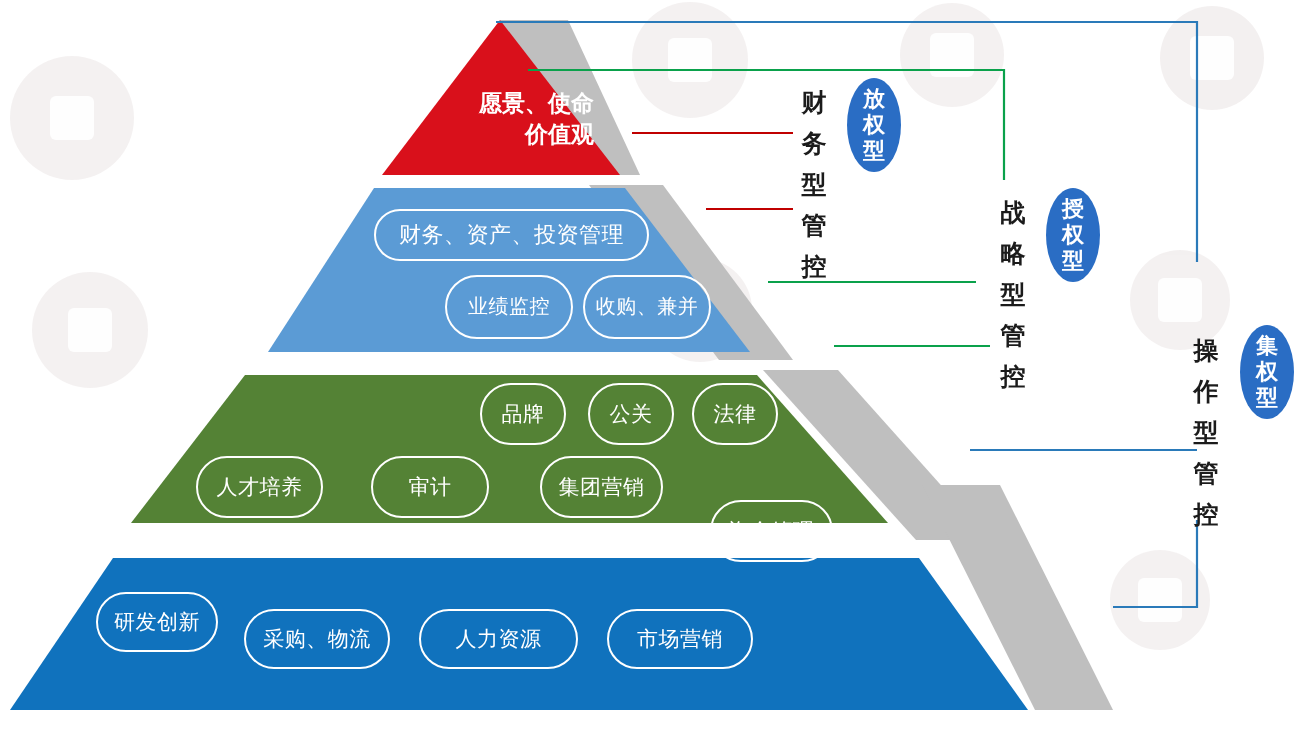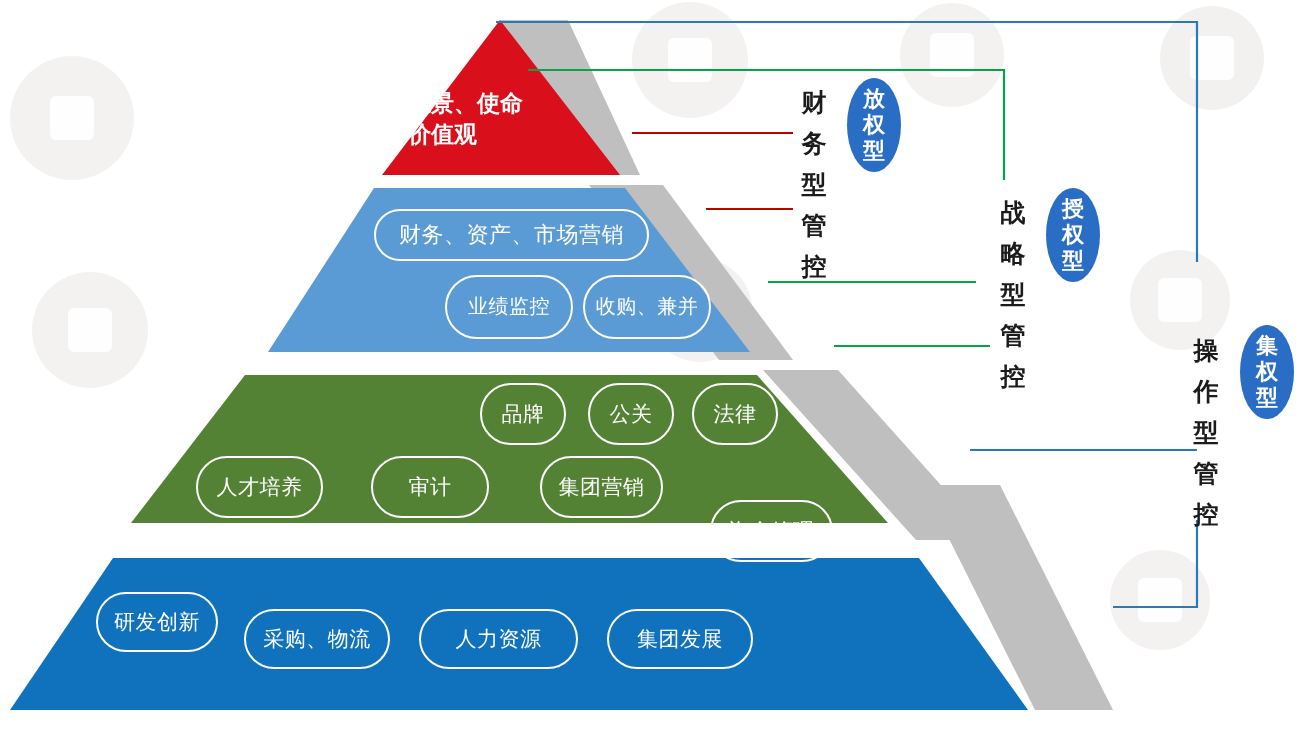--- a/index.html
+++ b/index.html
@@ -138,21 +138,21 @@
       <line x1="834" y1="346" x2="990" y2="346"></line>
     </g>
 
     <g stroke="#2a7ab9" stroke-width="2.2" fill="none">
       <polyline points="496,22 1197,22 1197,262"></polyline>
       <line x1="970" y1="450" x2="1197" y2="450"></line>
       <polyline points="1197,520 1197,607 1113,607"></polyline>
     </g>
   </svg>
 
-  <div class="pill" style="left:374px; top:209px; width:275px; height:52px; font-size:22px;">财务、资产、市场营销</div>
+  <div class="pill" style="left:374px; top:209px; width:275px; height:52px; font-size:22px;">财务、资产、投资管理</div>
 
 
   <div class="pill" style="left:445px; top:275px; width:128px; height:64px; font-size:20px;">业绩监控</div>
 
   <div class="pill" style="left:583px; top:275px; width:128px; height:64px; font-size:20px;">收购、兼并</div>
 
 
   <div class="pill" style="left:480px; top:383px; width:86px; height:62px; font-size:21px;">品牌</div>
 
   <div class="pill" style="left:588px; top:383px; width:86px; height:62px; font-size:21px;">公关</div>
@@ -166,24 +166,24 @@
   <div class="pill" style="left:540px; top:456px; width:123px; height:62px; font-size:21px;">集团营销</div>
 
   <div class="pill" style="left:710px; top:456px; width:123px; height:62px; font-size:21px;margin-top:44px;">资金管理</div>
 
   <div class="pill" style="left:96px; top:592px; width:122px; height:60px; font-size:21px;">研发创新</div>
 
   <div class="pill" style="left:244px; top:609px; width:146px; height:60px; font-size:21px;">采购、物流</div>
 
   <div class="pill" style="left:419px; top:609px; width:159px; height:60px; font-size:21px;">人力资源</div>
 
-  <div class="pill" style="left:607px; top:609px; width:146px; height:60px; font-size:21px;">集团发展</div>
-
-
-  <div class="ov" style="left:408px; top:88px; width:186px; text-align:left; color:#ffffff;
+  <div class="pill" style="left:607px; top:609px; width:146px; height:60px; font-size:21px;">市场营销</div>
+
+
+  <div class="ov" style="left:408px; top:88px; width:186px; text-align:right; color:#ffffff;
               font-size:23px; font-weight:bold; line-height:31px; white-space:pre-line;">愿景、使命
 价值观</div>
 
   <div class="vlabel" style="left:799px; top:82px;">
     <span>财</span>
     <span>务</span>
     <span>型</span>
     <span>管</span>
     <span>控</span>
   </div>

